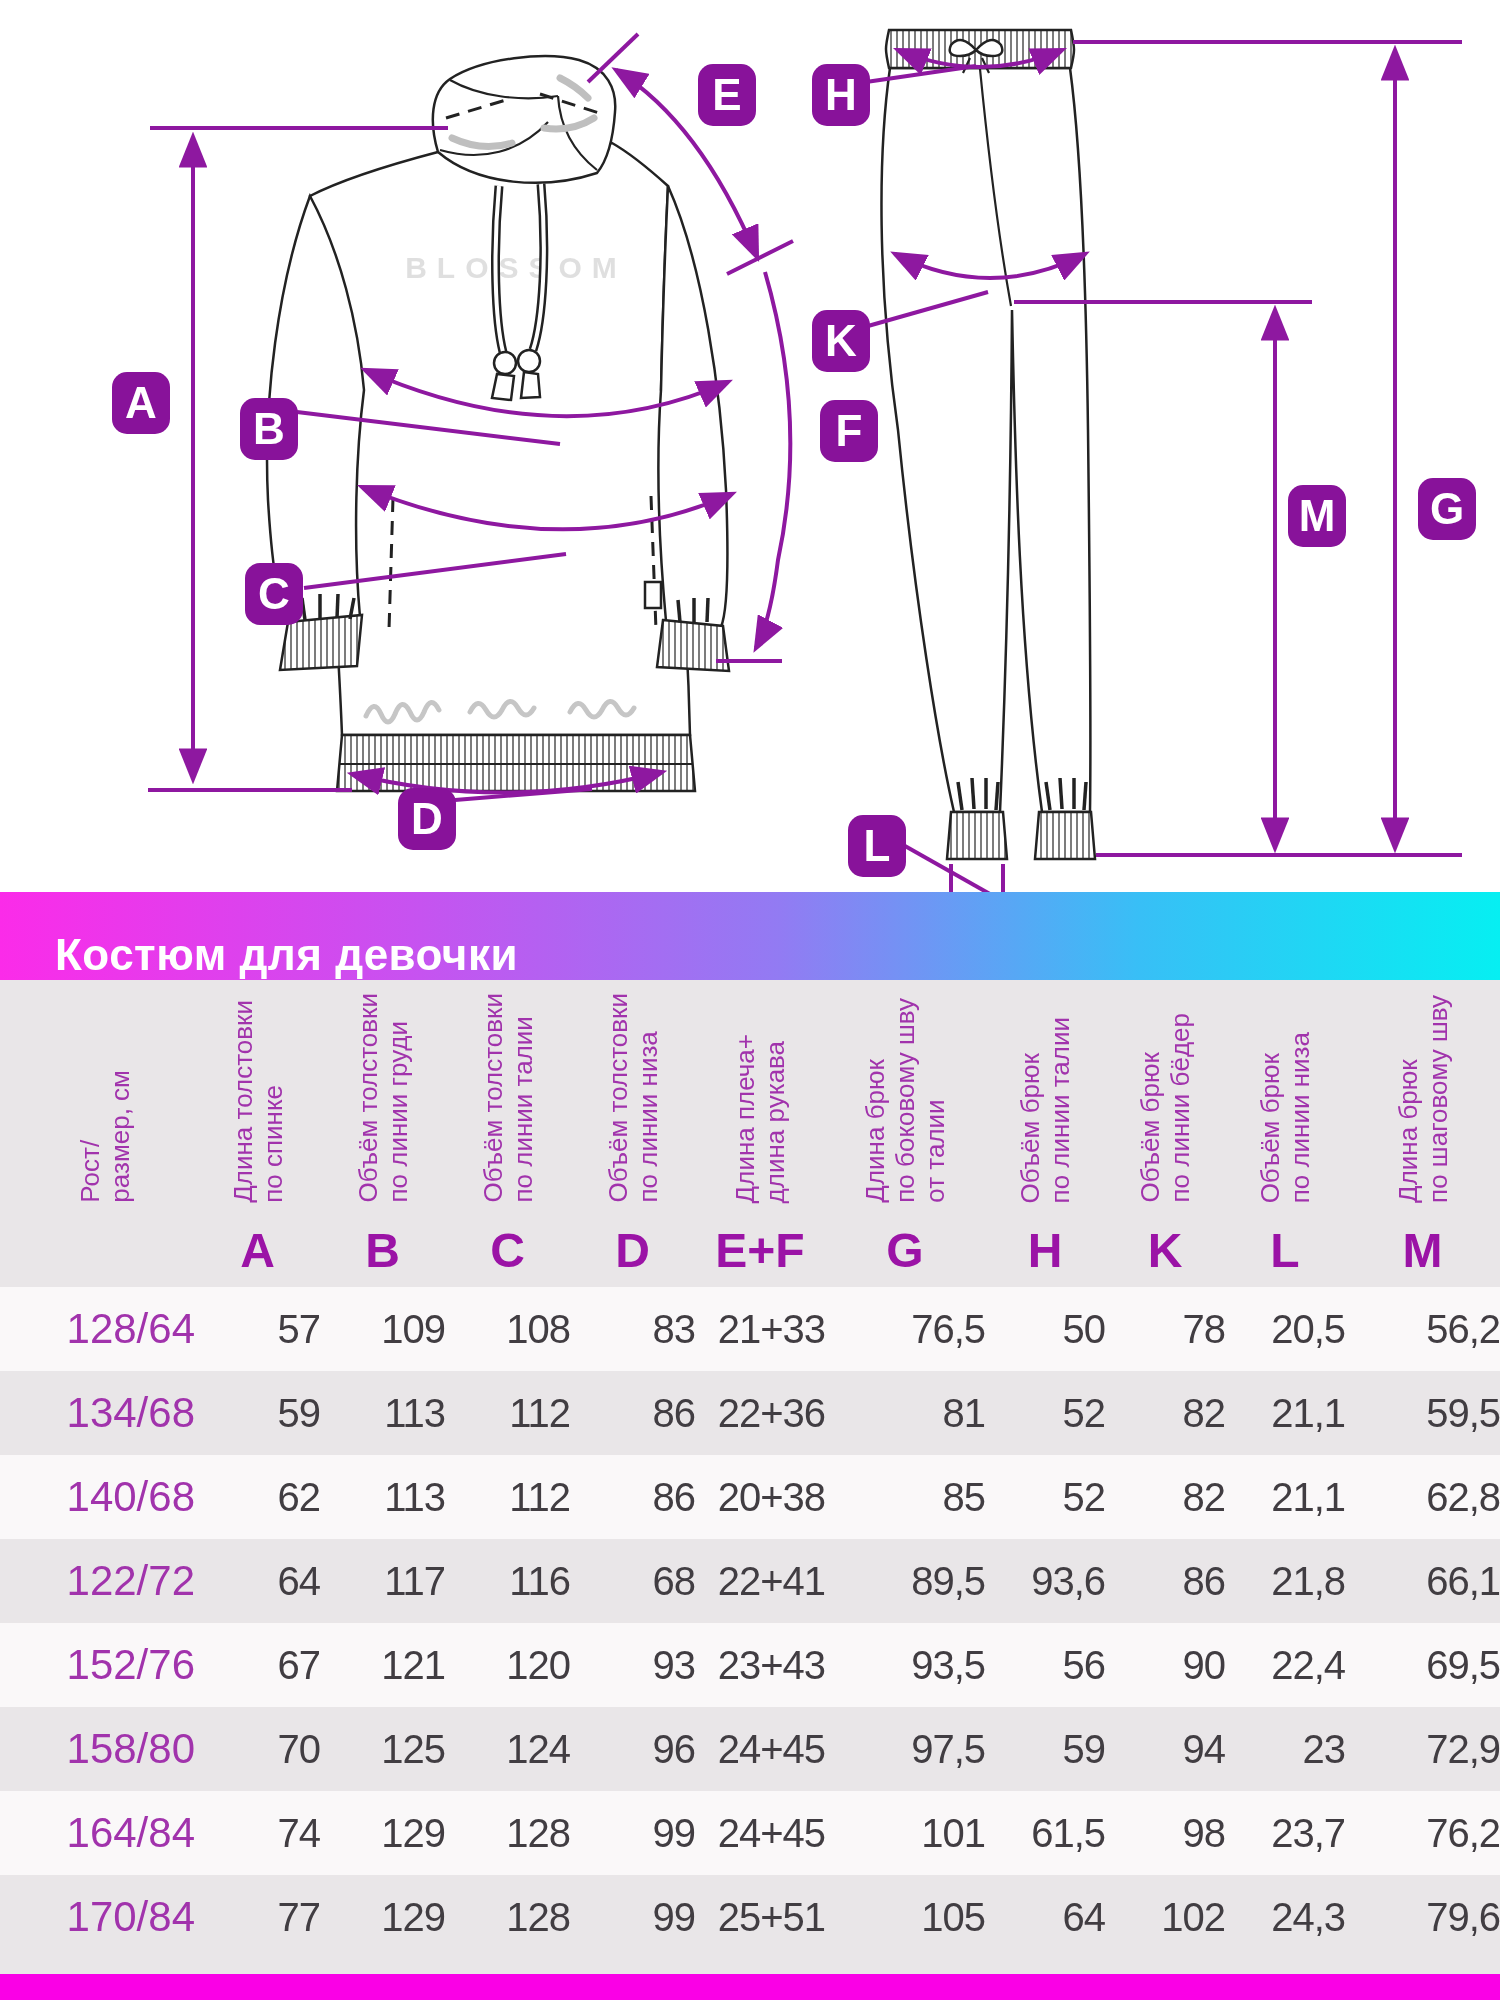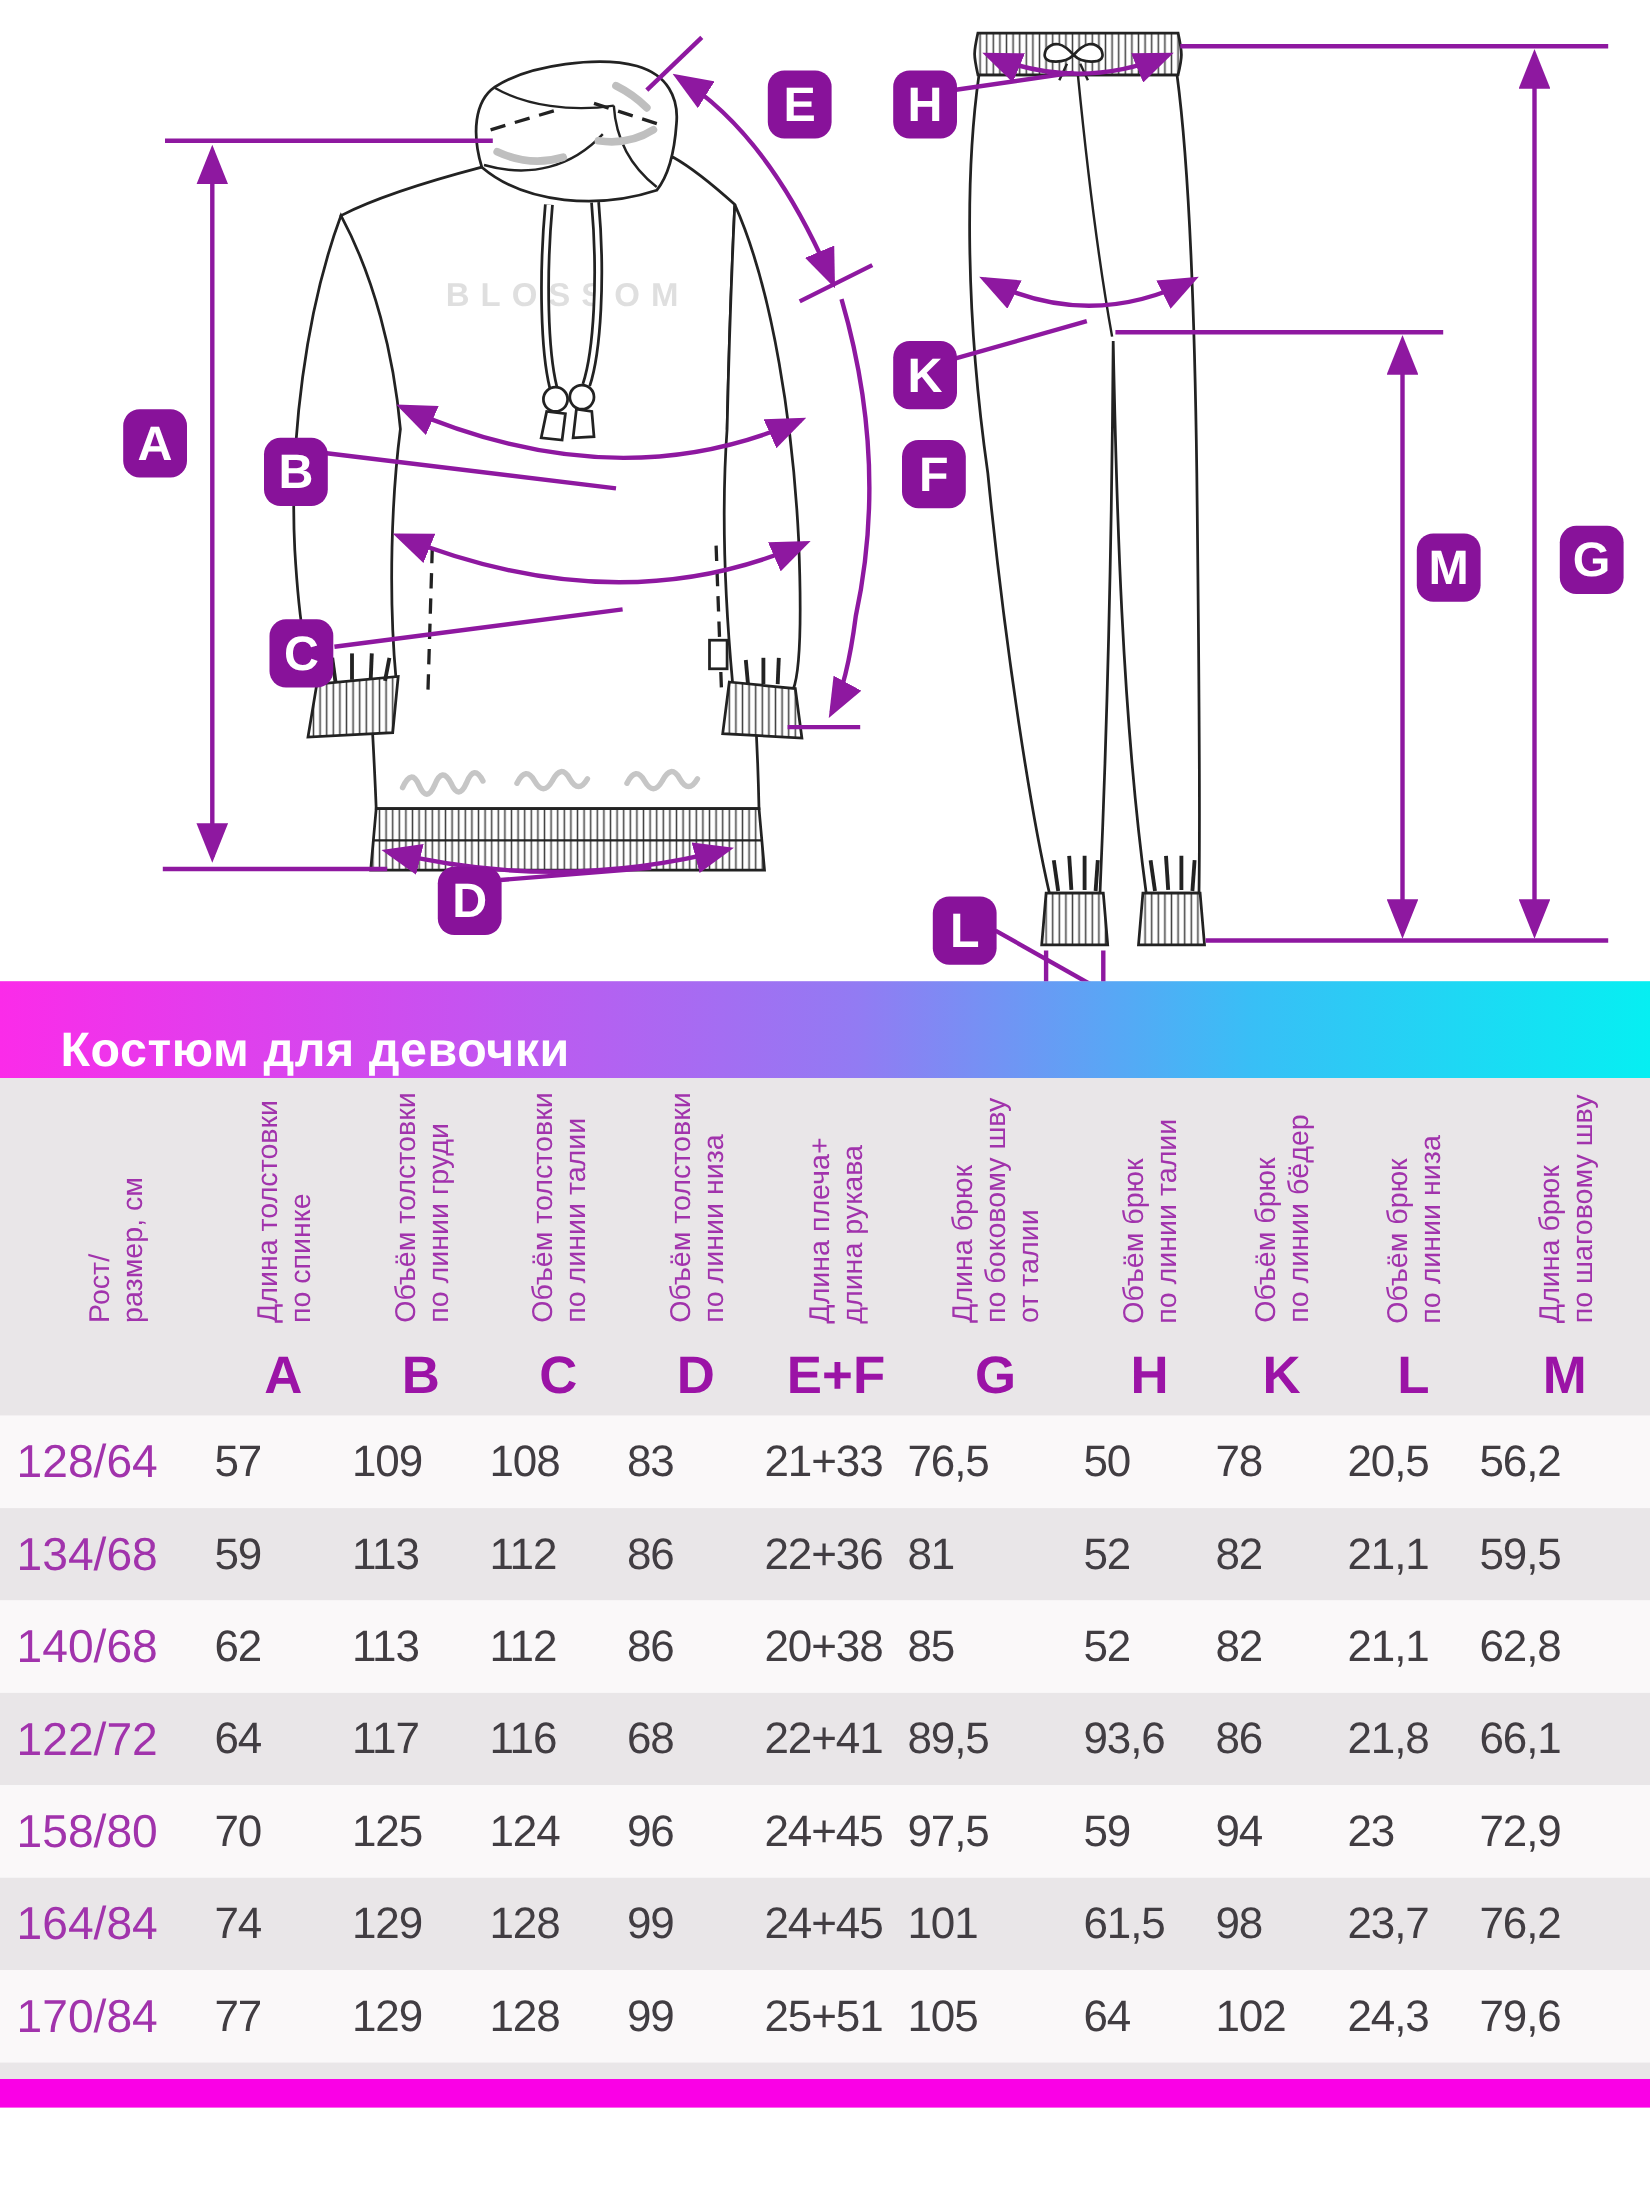--- a/index.html
+++ b/index.html
@@ -7,21 +7,21 @@
   .page{width:1500px;height:2000px;overflow:hidden;position:relative;background:#fff}
   .figure{width:1500px;height:892px;background:#fff}
   .titlebar{height:88px;display:flex;align-items:flex-end;padding-left:55px;
     background:linear-gradient(90deg,#FB2BE9 0%,#C653F0 28%,#927BF3 52%,#38BFF6 76%,#06EFF2 100%)}
   .titlebar span{font-size:44px;font-weight:bold;color:#fff;letter-spacing:.5px}
   .tgrid{display:grid;grid-template-columns:180px 125px 125px 125px 125px 130px 160px 120px 120px 120px 155px;padding-left:15px}
   .thead{height:307px;background:#E9E6E8}
   .hcell{display:flex;flex-direction:column;align-items:center;justify-content:flex-end}
   .vtext{writing-mode:vertical-rl;transform:rotate(180deg);font-size:26px;line-height:30px;color:#A133AC;margin-bottom:10px;white-space:nowrap}
   .letter{height:74px;font-size:48px;font-weight:bold;color:#9B13A6;display:flex;align-items:center;justify-content:center}
-  .trow{height:84px;align-items:center;text-align:left}
+  .trow{height:84px;align-items:center;text-align:right}
   .trow:nth-child(odd){background:#FAF8F9}
   .trow:nth-child(even){background:#E9E6E8}
   .size{font-size:42px;color:#A133AC}
   .val{font-size:40px;color:#413D42;letter-spacing:-1px}
   .tail{height:15px;background:#E9E6E8}
   .bottombar{height:26px;background:#FA00E6}
   
   .outline{fill:#fff;stroke:#222;stroke-width:2.5}
   .thin{fill:none;stroke:#222;stroke-width:2.2}
   .dash{fill:none;stroke:#222;stroke-width:3;stroke-dasharray:14 9}
@@ -322,20 +322,33 @@
         <div class="val">116</div>
         <div class="val">68</div>
         <div class="val">22+41</div>
         <div class="val">89,5</div>
         <div class="val">93,6</div>
         <div class="val">86</div>
         <div class="val">21,8</div>
         <div class="val">66,1</div>
     </div>
     <div class="trow tgrid">
+      <div class="size">152/76</div>
+      <div class="val">67</div>
+        <div class="val">121</div>
+        <div class="val">120</div>
+        <div class="val">93</div>
+        <div class="val">23+43</div>
+        <div class="val">93,5</div>
+        <div class="val">56</div>
+        <div class="val">90</div>
+        <div class="val">22,4</div>
+        <div class="val">69,5</div>
+    </div>
+    <div class="trow tgrid">
       <div class="size">158/80</div>
       <div class="val">70</div>
         <div class="val">125</div>
         <div class="val">124</div>
         <div class="val">96</div>
         <div class="val">24+45</div>
         <div class="val">97,5</div>
         <div class="val">59</div>
         <div class="val">94</div>
         <div class="val">23</div>

